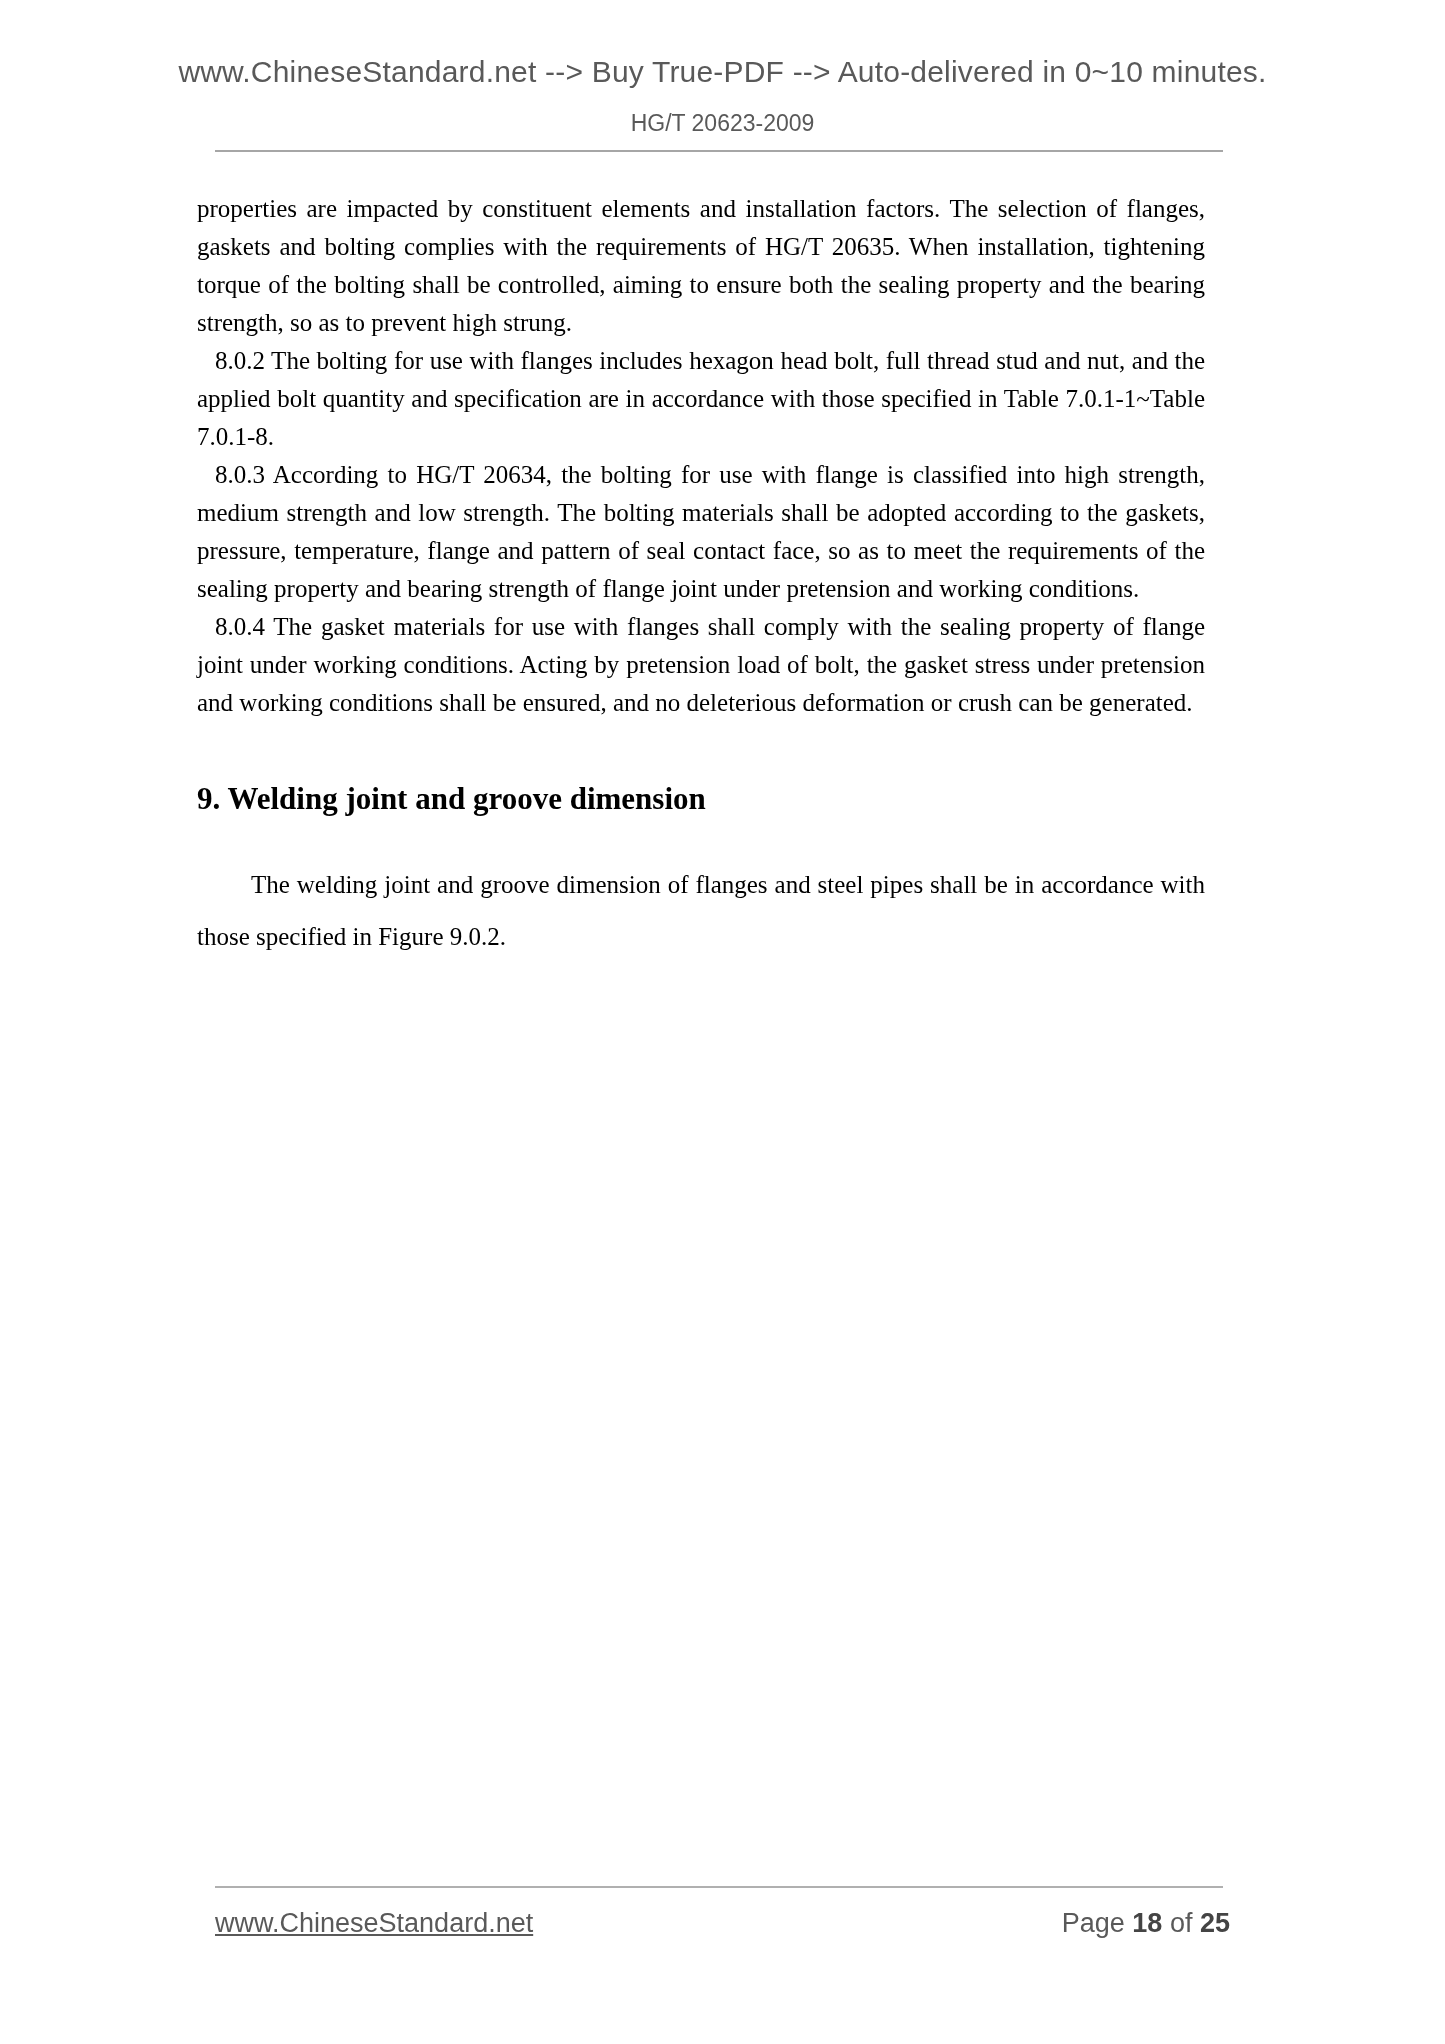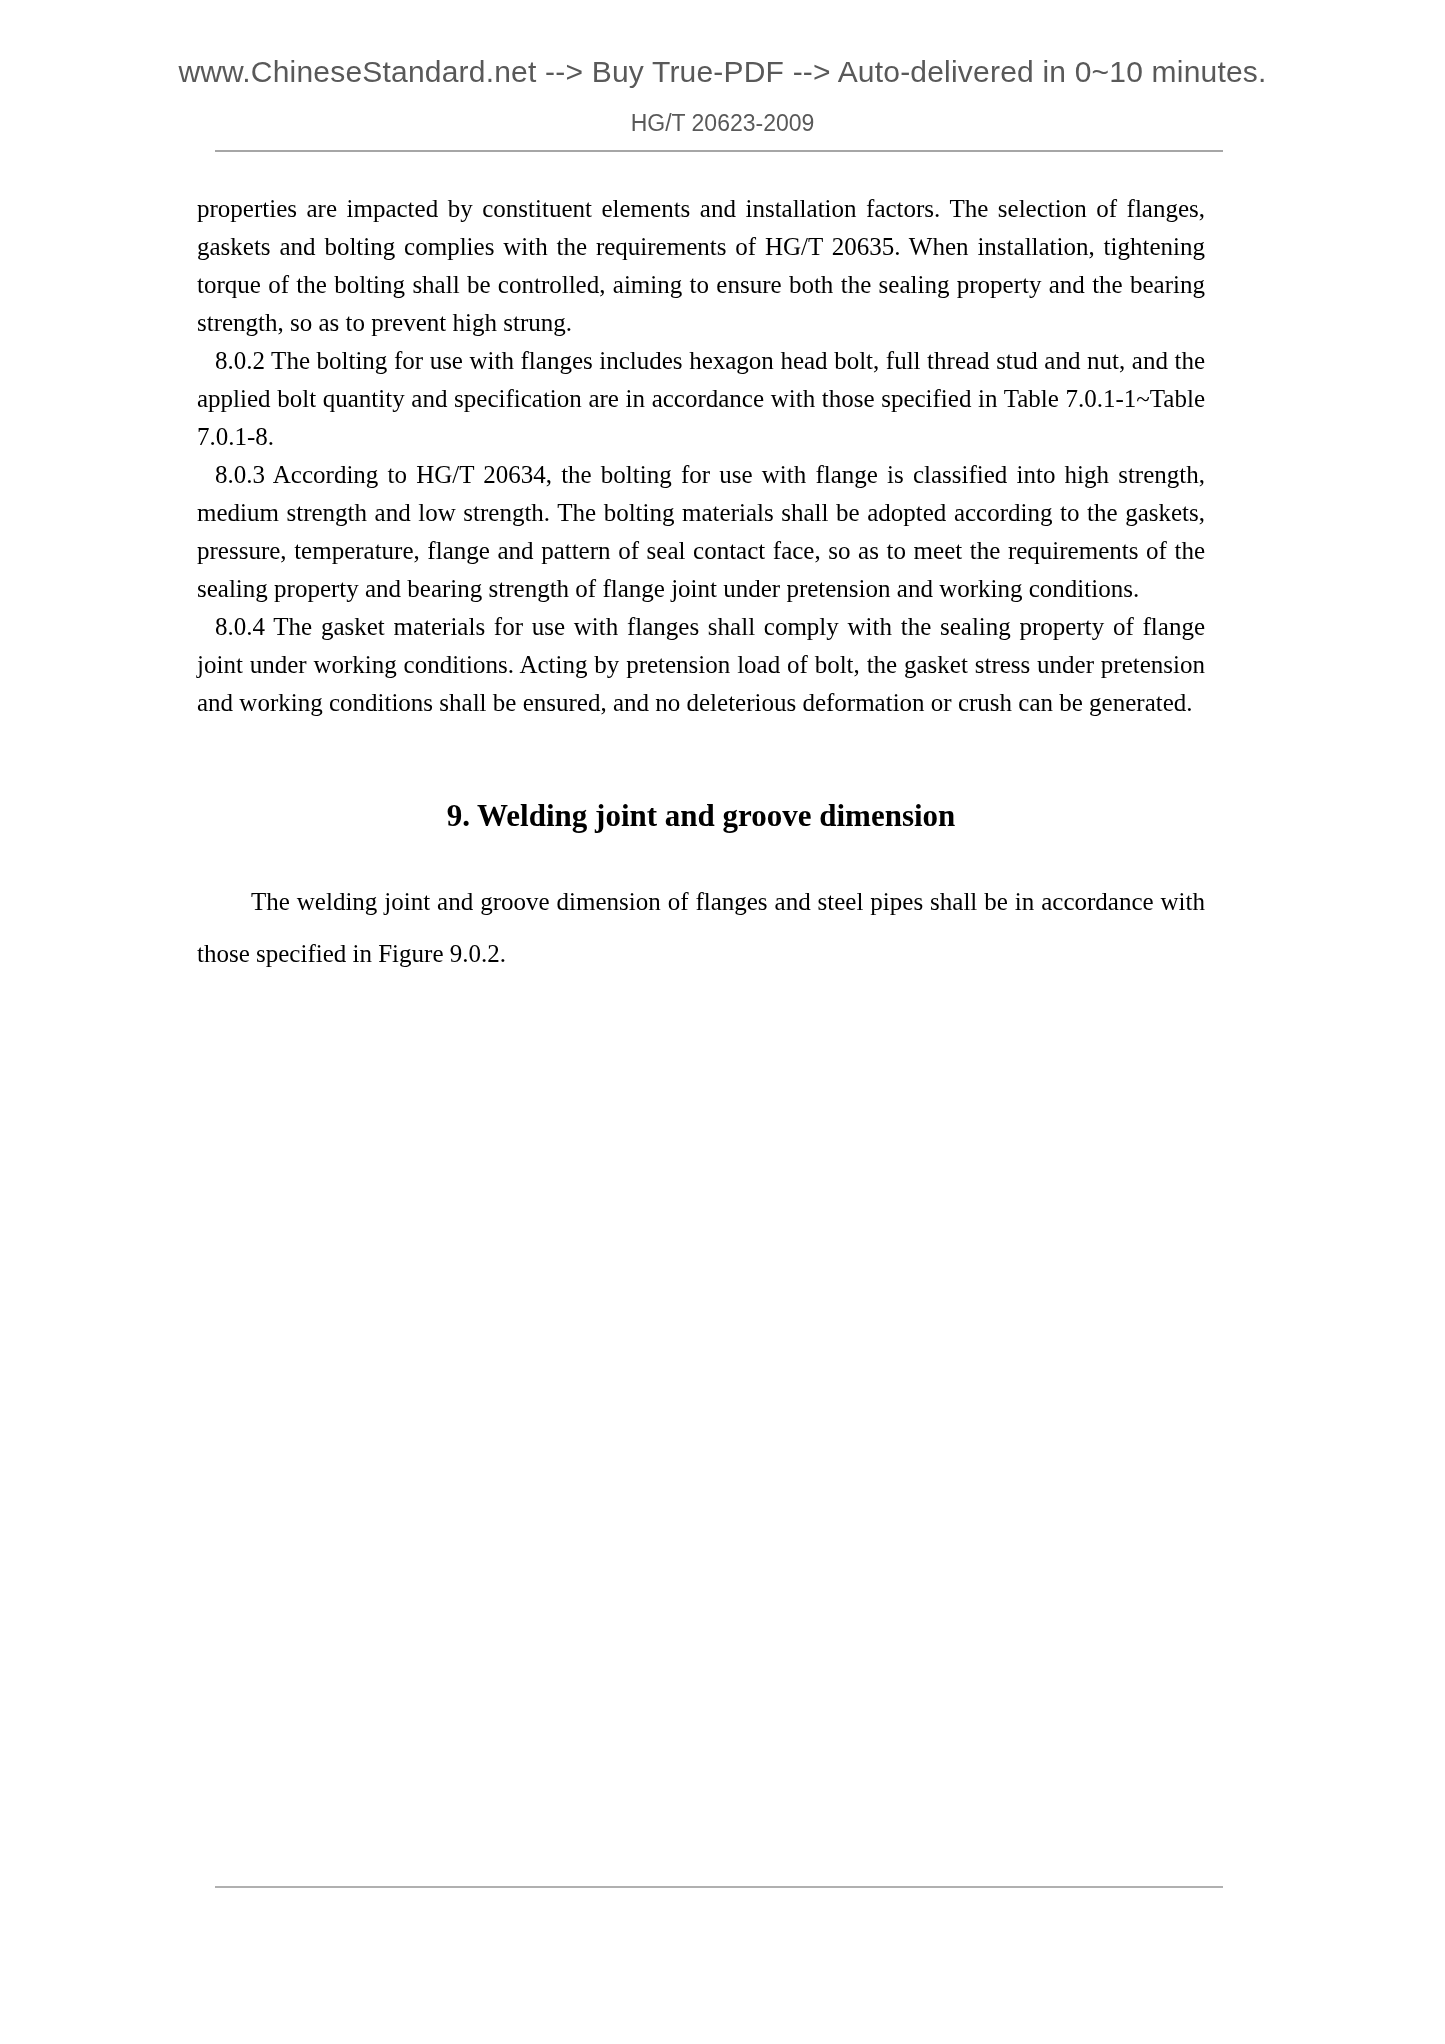--- a/index.html
+++ b/index.html
@@ -49,22 +49,22 @@
     color: #000000;
     font-size: 25px;
     line-height: 38px;
   }
   .body-para {
     text-align: justify;
     text-align-last: left;
   }
   .sec-num { font-weight: normal; margin-left: 18px; }
   .chapter-heading {
-    margin-top: 74px;
-    text-align: center;
+    margin-top: 57px;
+    text-align: left;
     font-weight: bold;
     font-size: 31px;
     line-height: 40px;
     color: #000000;
   }
   .chapter-para {
     margin-top: 40px;
     text-indent: 54px;
     text-align: justify;
     text-align-last: left;
@@ -122,14 +122,18 @@
 
 
     <h2 class="chapter-heading">9. Welding joint and groove dimension</h2>
 
     <p class="chapter-para">The welding joint and groove dimension of flanges and steel pipes shall be in accordance with those specified in Figure 9.0.2.</p>
 
   </div>
 
   <div class="footer-divider"></div>
 
+  <div class="footer">
+    <span class="footer-site">www.ChineseStandard.net</span>
+    <span class="footer-page"><span>Page</span> <b>18</b> <span>of</span> <b>25</b></span>
+  </div>
 
 </div>
 
 </body></html>

